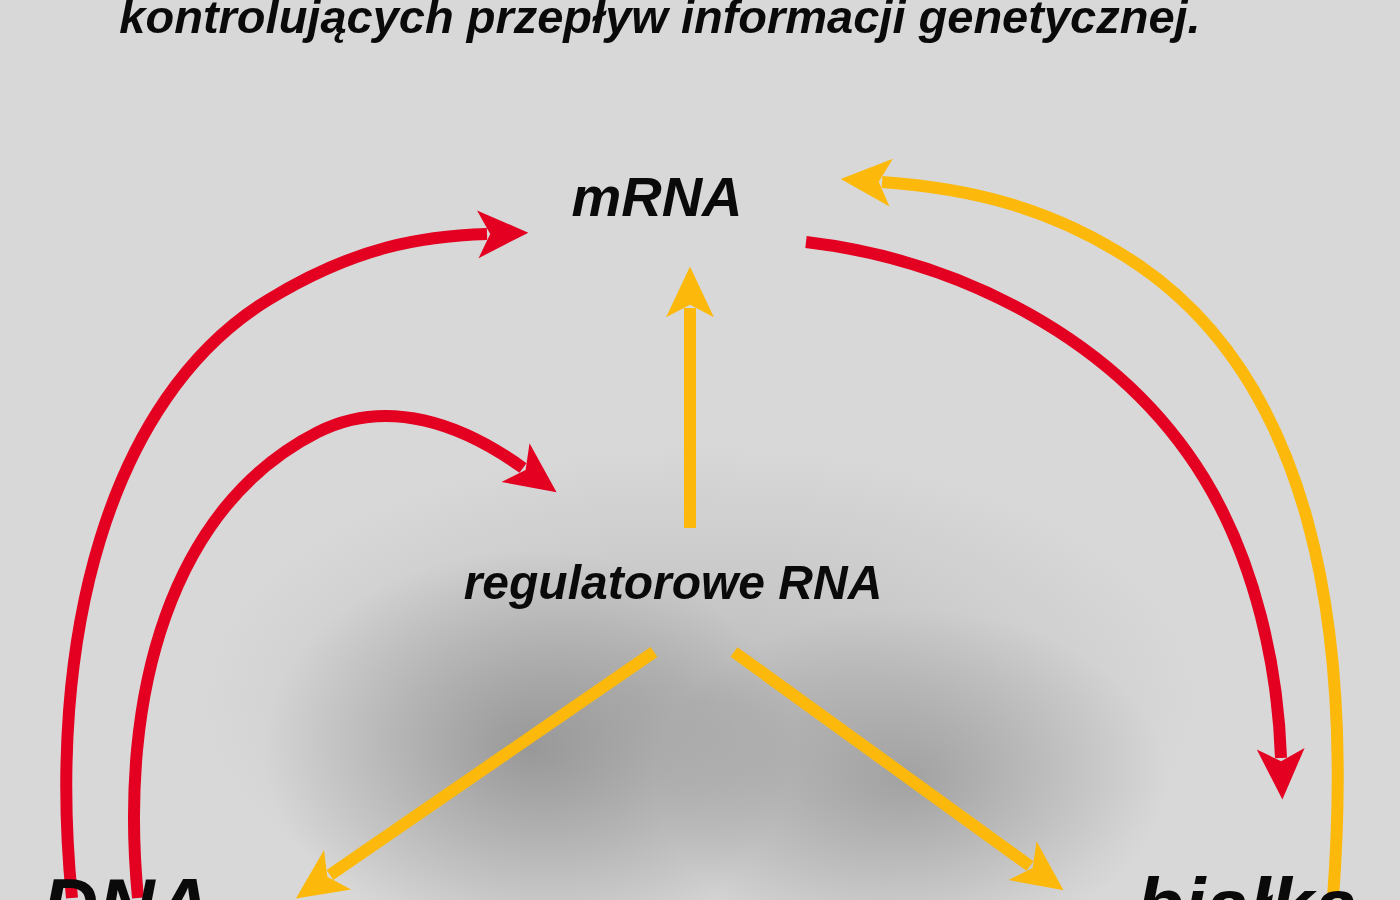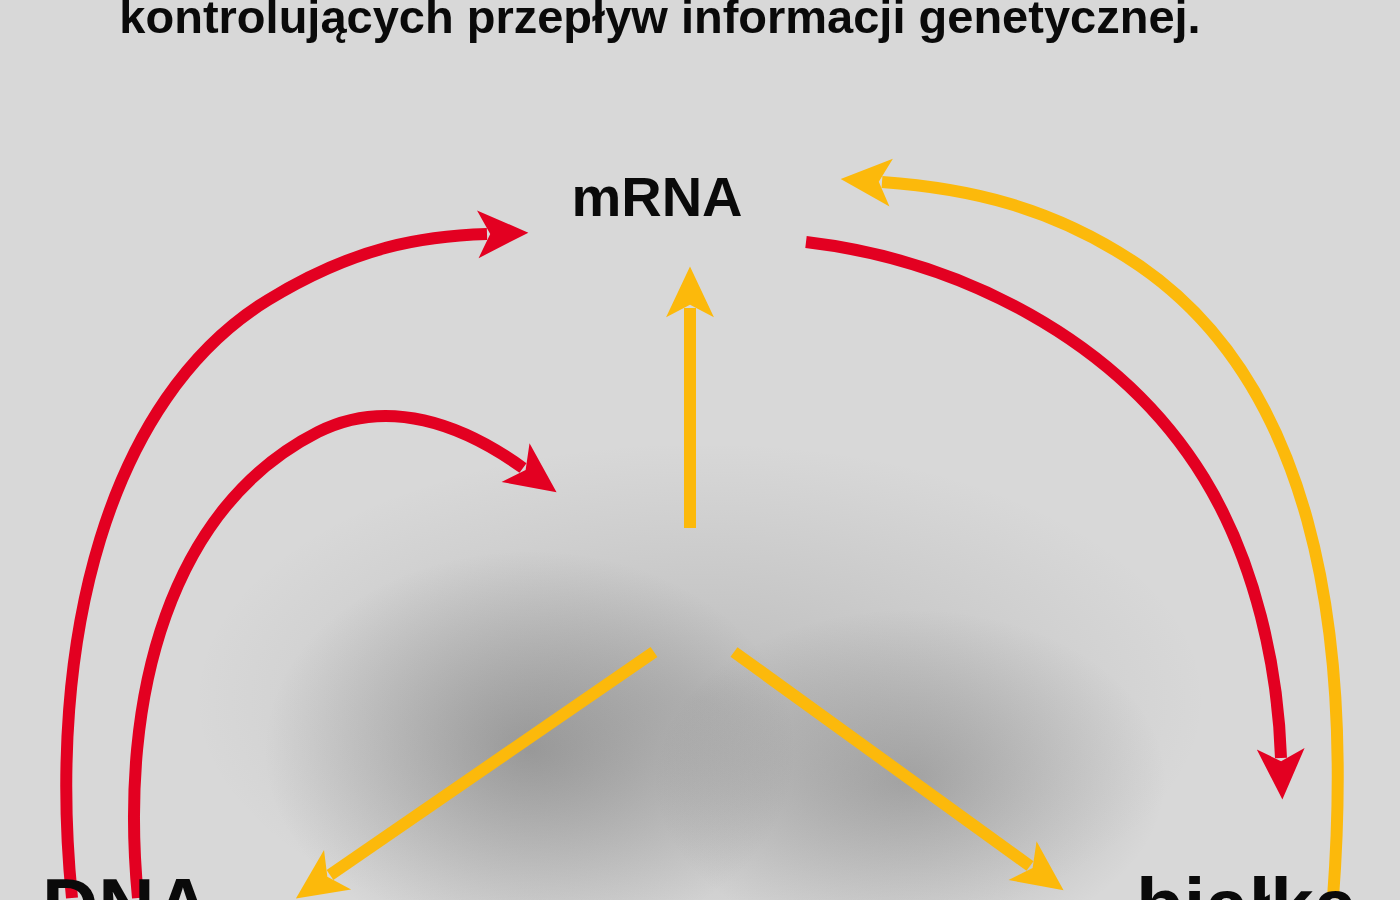--- a/index.html
+++ b/index.html
@@ -10,20 +10,21 @@
     overflow: hidden;
     background: #d8d8d8;
     font-family: "Liberation Sans", "DejaVu Sans", sans-serif;
   }
   #stage {
     position: relative;
     width: 1400px;
     height: 900px;
     overflow: hidden;
     background: #d8d8d8;
+    font-style: italic;
   }
   .blob {
     position: absolute;
     pointer-events: none;
   }
   .blob1 {
     left: 150px; top: 420px; width: 1100px; height: 560px;
     background: radial-gradient(closest-side, rgba(90,90,90,0.22), rgba(90,90,90,0) 92%);
   }
   .blob2 {
@@ -118,18 +119,19 @@
 
     <path class="arrow" marker-end="url(#head-yellow)" d="M 654 652 L 330 875" stroke="#fcb90b"></path>
 
     <path class="arrow" marker-end="url(#head-yellow)" d="M 734 652 L 1030 866" stroke="#fcb90b"></path>
   </svg>
 
   <div class="label title-line">kontrolujących przepływ informacji genetycznej.</div>
 
   <div class="label label-mrna">mRNA</div>
 
+  <div class="label label-regrna">regulatorowe RNA</div>
 
   <div class="label label-dna">DNA</div>
 
   <div class="label label-protein">białka</div>
 
 </div>
 
 </body></html>

